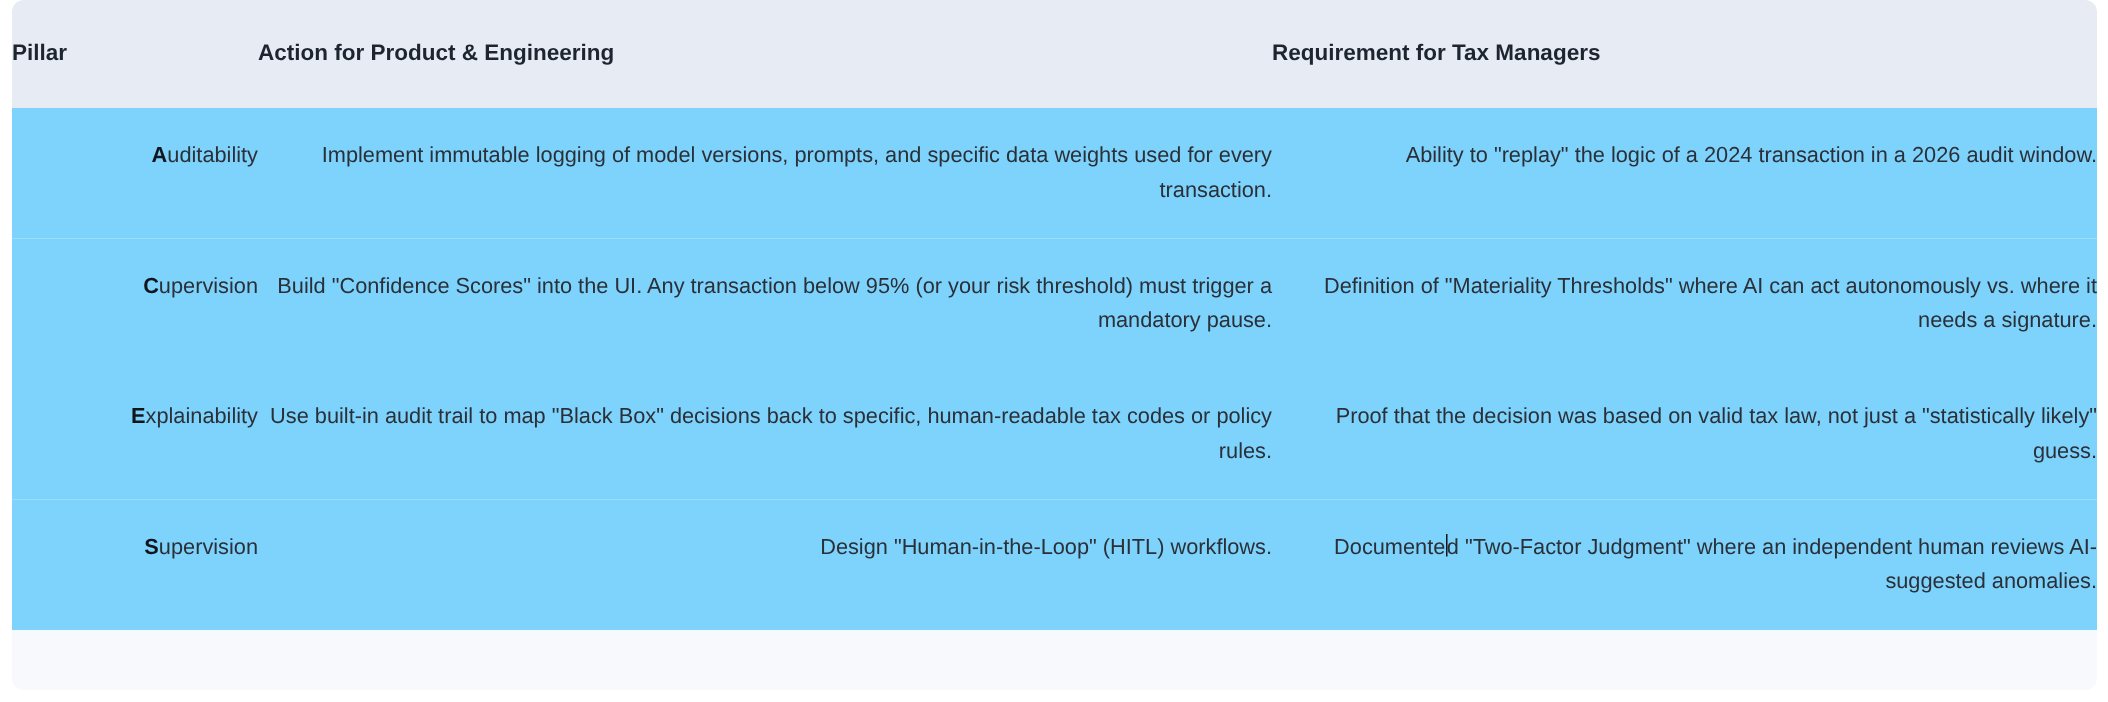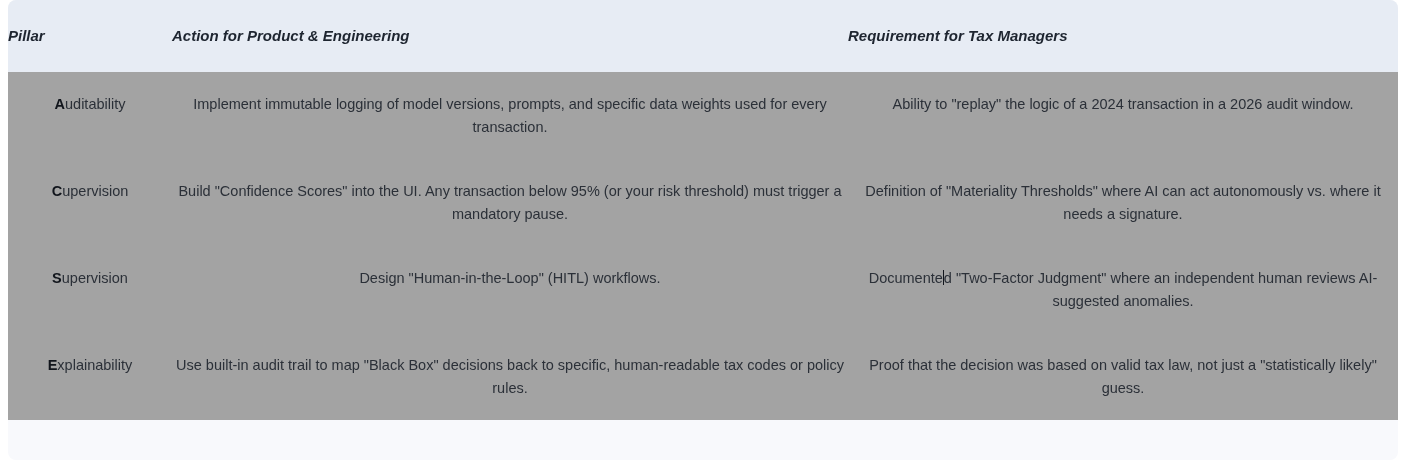--- a/index.html
+++ b/index.html
@@ -37,32 +37,31 @@
   }
 
   .table th {
     text-align: left;
     font-size: 15px;
     font-weight: 700;
     color: #1e2530;
     padding: 26px 0 26px 0;
     vertical-align: top;
     line-height: 1.35;
-    font-style: italic;
   }
 
   .table td {
-    text-align: center;
+    text-align: right;
     font-size: 14.5px;
     font-weight: 400;
     color: #2b3038;
     vertical-align: top;
     line-height: 1.55;
     padding: 21px 0 21px 0;
-    background: #a3a3a3;
+    background: #7dd3fc;
   }
 
   
   .col-pillar   { width: 164px; }
   .col-action   { width: 676px; }
   .col-req      { width: 550px; }
 
   .cell-pad-pillar { padding-left: 24px; padding-right: 14px; }
   .cell-pad-action { padding-left: 0px;  padding-right: 36px; }
   .cell-pad-req    { padding-left: 0px;  padding-right: 30px; }
@@ -119,29 +118,29 @@
       <tr>
         <td class="cell-pad-pillar">
           <span class="pillar-text"><span class="lead">C</span><span>upervision</span></span>
         </td>
         <td class="cell-pad-action">Build "Confidence Scores" into the UI. Any transaction below 95% (or your risk threshold) must trigger a mandatory pause.</td>
         <td class="cell-pad-req">Definition of "Materiality Thresholds" where AI can act autonomously vs. where it needs a signature.</td>
       </tr>
 
       <tr>
         <td class="cell-pad-pillar">
+          <span class="pillar-text"><span class="lead">E</span><span>xplainability</span></span>
+        </td>
+        <td class="cell-pad-action">Use built-in audit trail to map "Black Box" decisions back to specific, human-readable tax codes or policy rules.</td>
+        <td class="cell-pad-req">Proof that the decision was based on valid tax law, not just a "statistically likely" guess.</td>
+      </tr>
+
+      <tr>
+        <td class="cell-pad-pillar">
           <span class="pillar-text"><span class="lead">S</span><span>upervision</span></span>
         </td>
         <td class="cell-pad-action">Design "Human-in-the-Loop" (HITL) workflows.</td>
         <td class="cell-pad-req"><span class="nowrapper">Documente</span><span class="caret"></span><span class="nowrapper">d "Two-Factor Judgment" where an independent human reviews AI-suggested anomalies.</span></td>
-      </tr>
-
-      <tr>
-        <td class="cell-pad-pillar">
-          <span class="pillar-text"><span class="lead">E</span><span>xplainability</span></span>
-        </td>
-        <td class="cell-pad-action">Use built-in audit trail to map "Black Box" decisions back to specific, human-readable tax codes or policy rules.</td>
-        <td class="cell-pad-req">Proof that the decision was based on valid tax law, not just a "statistically likely" guess.</td>
       </tr>
 
     </tbody>
   </table>
 </div>
 
 </body></html>

